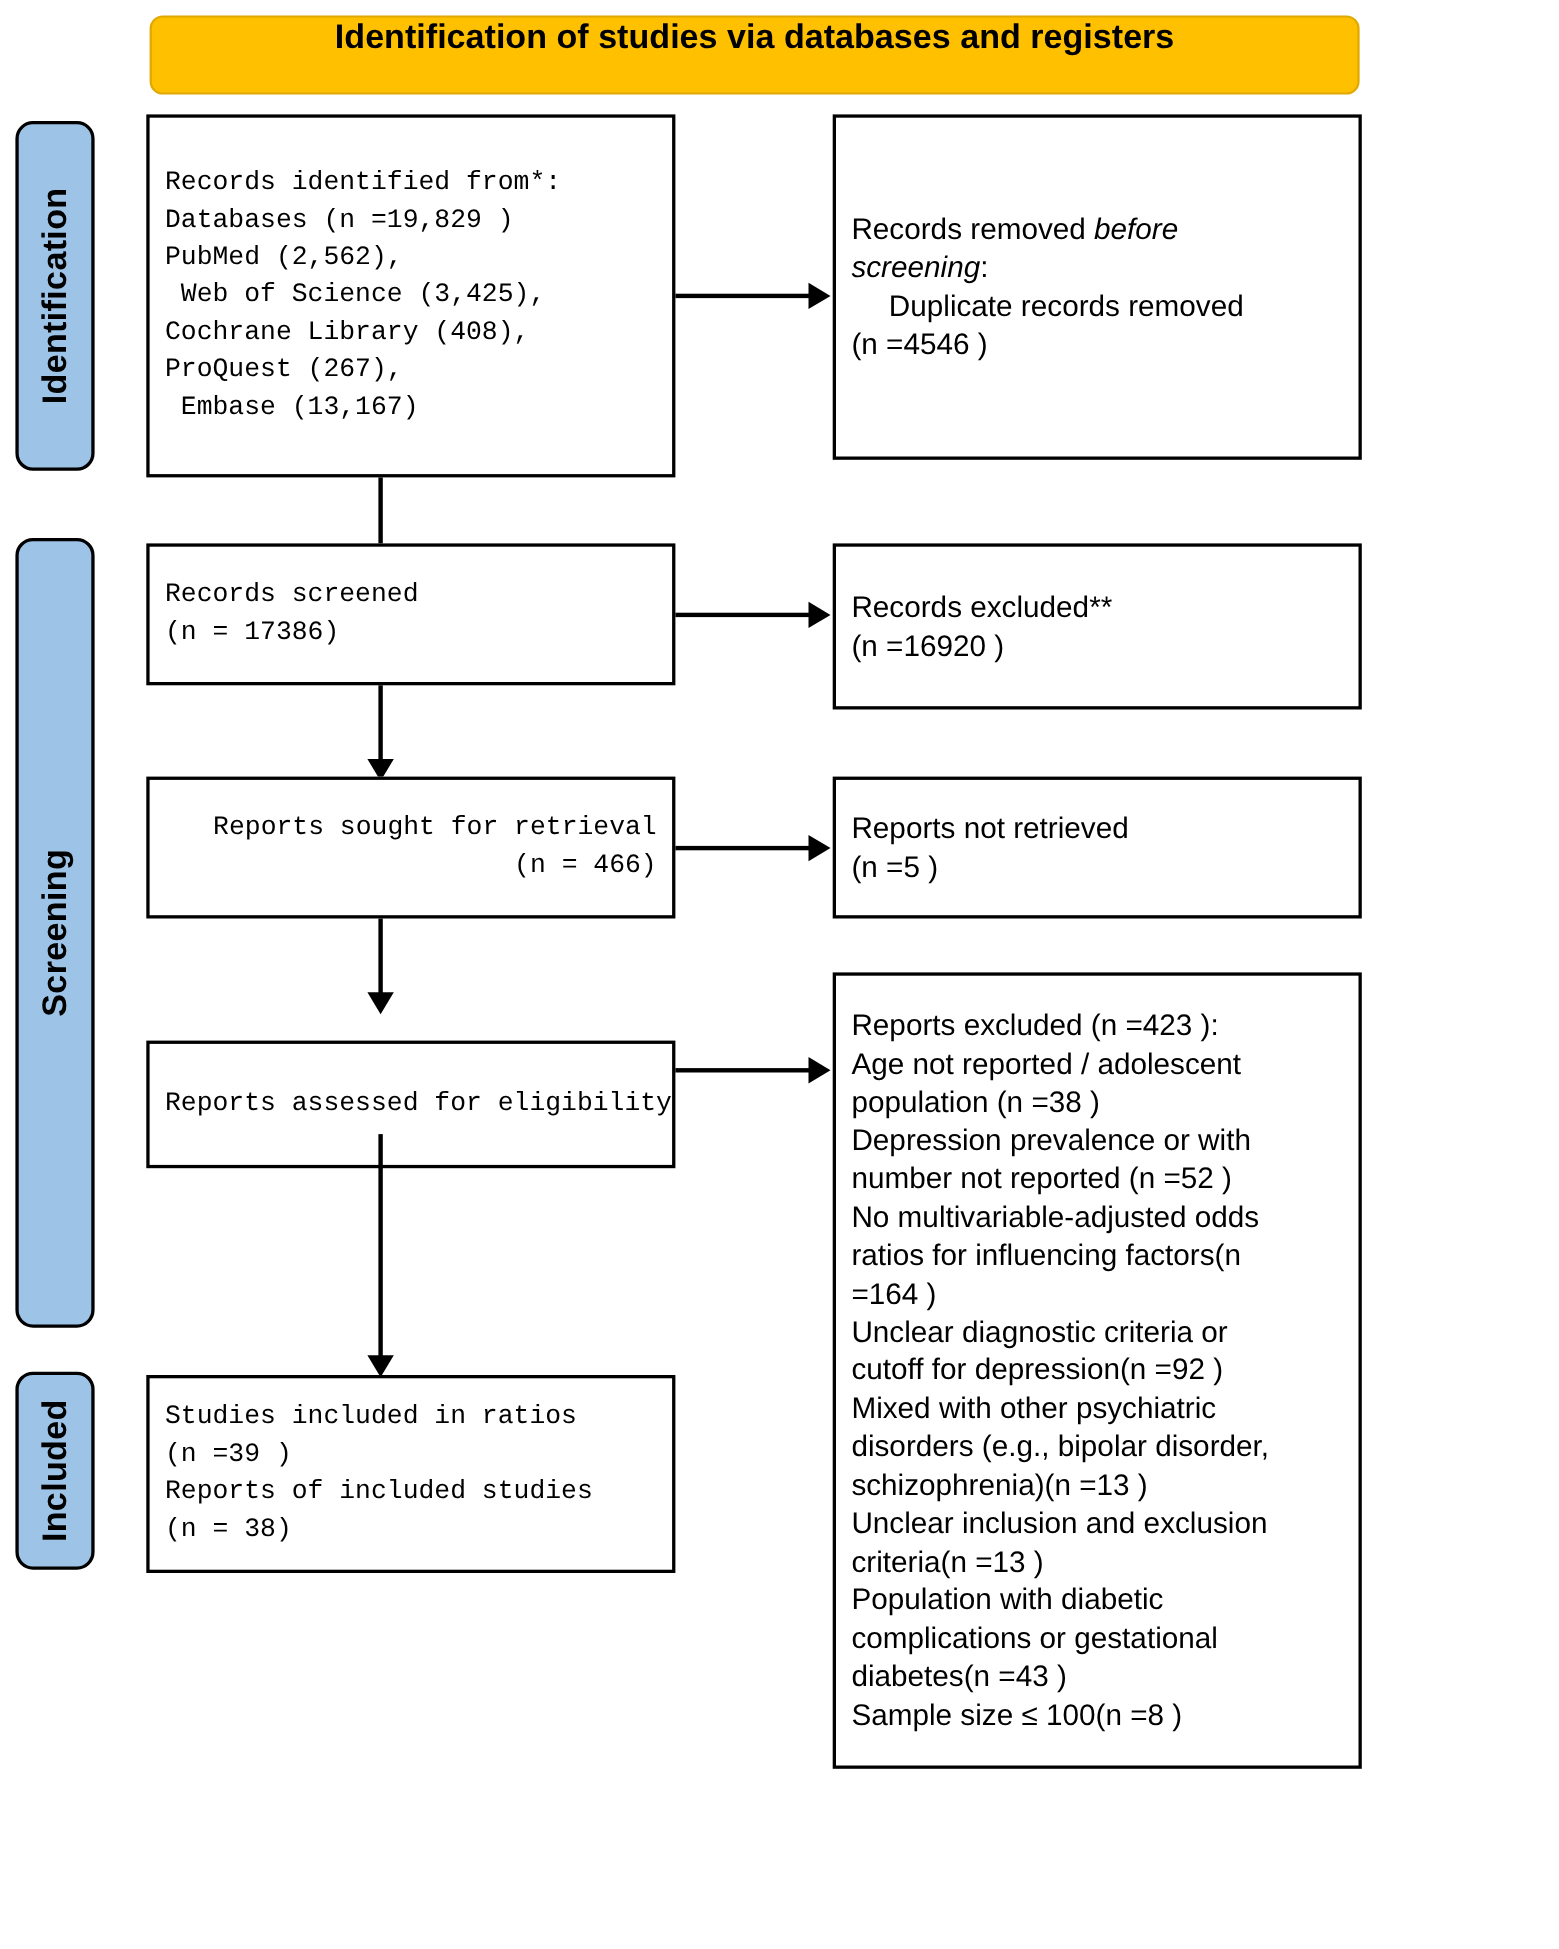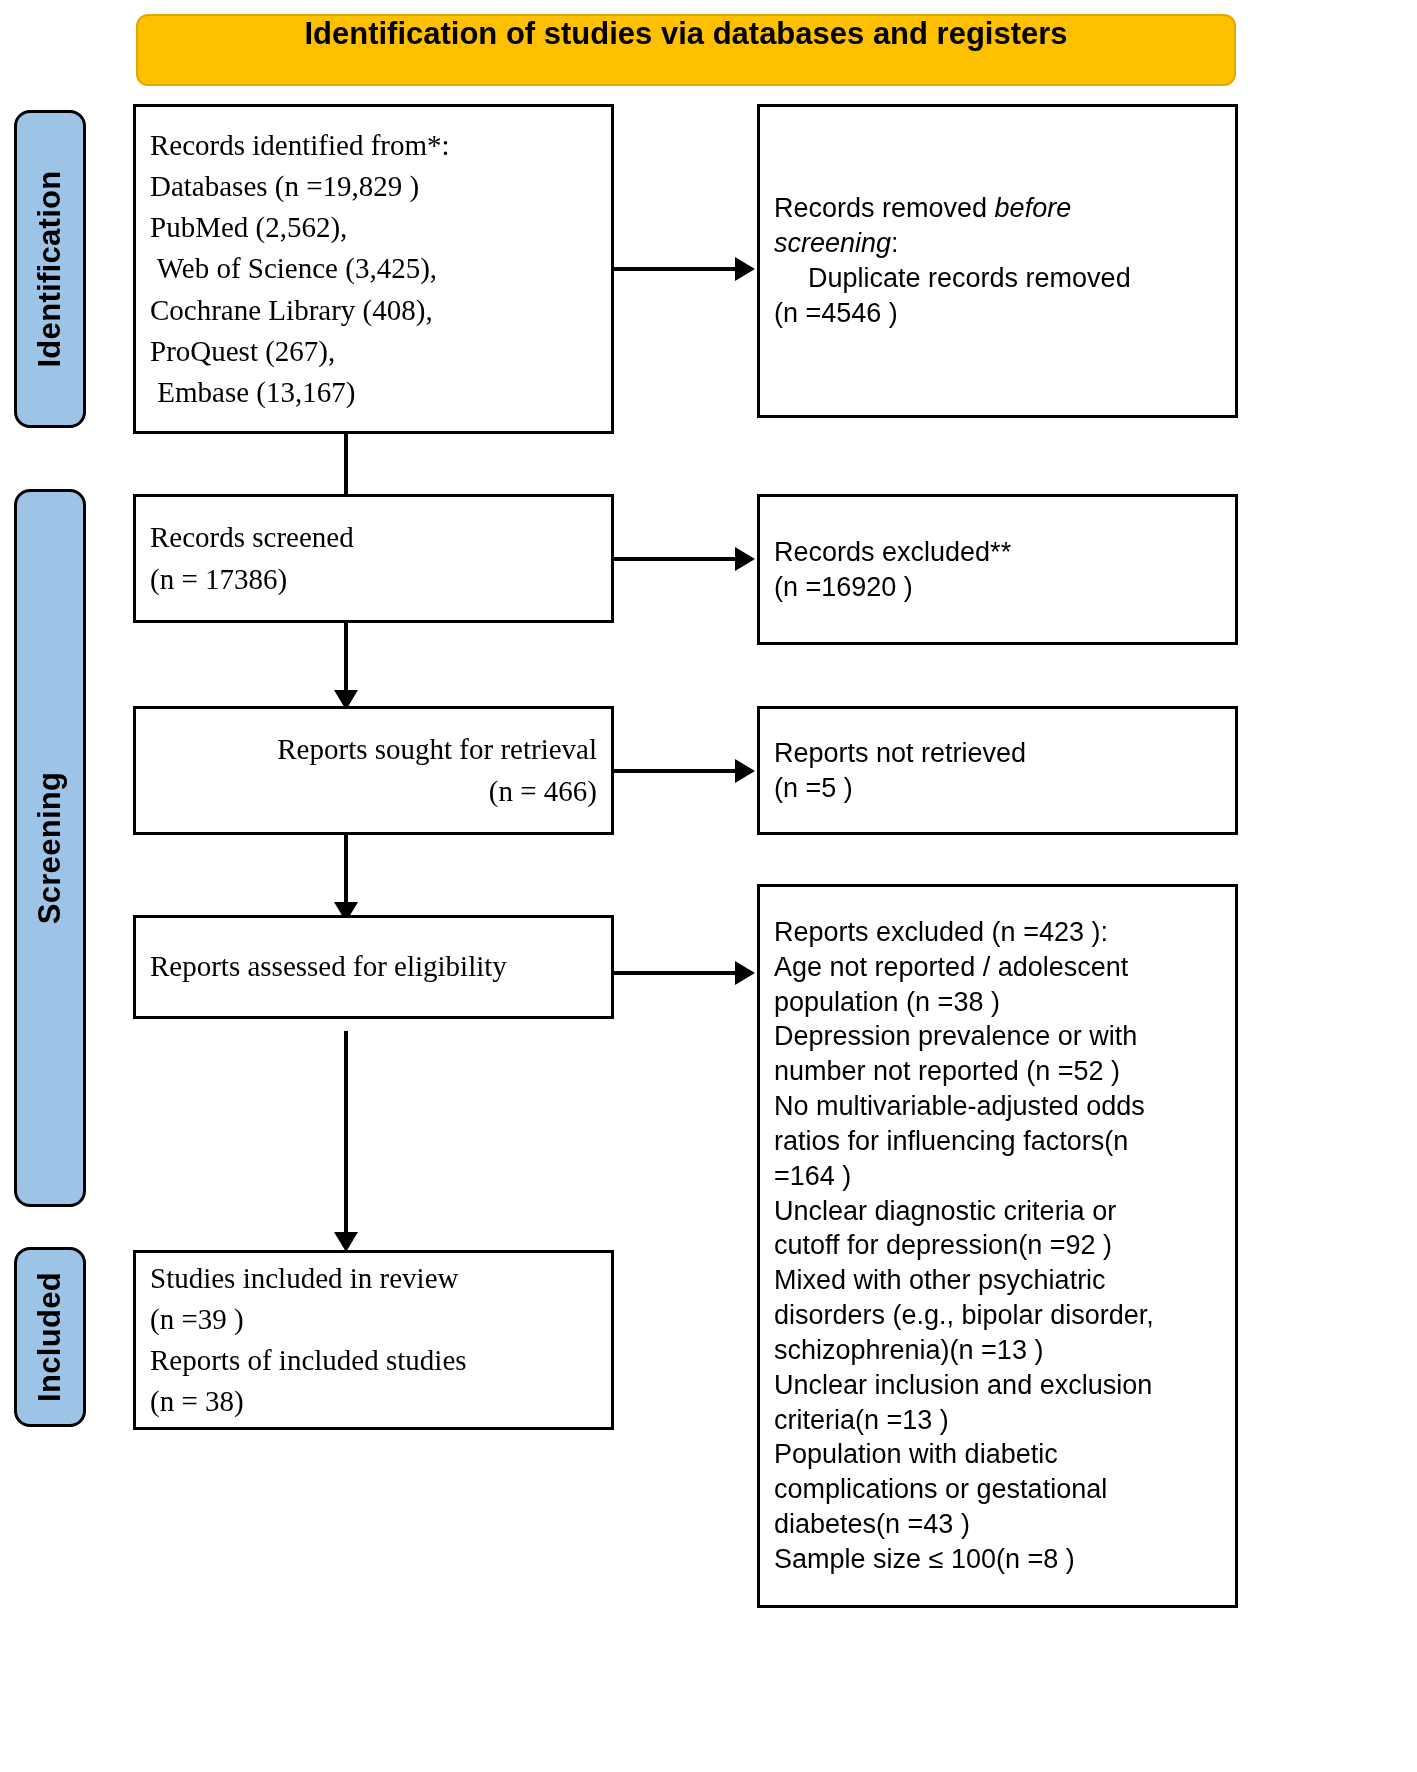--- a/index.html
+++ b/index.html
@@ -72,22 +72,22 @@
   .flowbox .lines {
     padding: 0 14px;
   }
   .flowbox .ln {
     display: block;
     color: #000000;
     white-space: pre;
   }
   
   .col-left .ln {
-    font-family: Liberation Serif, serif;
-    font-size: 29px;
+    font-family: Liberation Mono, monospace;
+    font-size: 24px;
     line-height: 1.42;
   }
   
   .col-right .ln {
     font-family: "Liberation Sans", sans-serif;
     font-size: 27px;
     line-height: 1.29;
   }
   .ital { font-style: italic; }
   .indent { padding-left: 34px; }
@@ -193,21 +193,21 @@
       <span class="ln">(n =5 )</span>
     </div>
   </div>
 
   <div class="hline" style="left:614px; top:769px; width:123px; height:4px;"></div>
   <div class="arrow-right" style="left:735px; top:759px;"></div>
 
   <div class="vline" style="left:344px; top:835px; width:4px; height:76px;"></div>
   <div class="arrow-down" style="left:334px; top:902px;"></div>
 
-  <div class="flowbox col-left" style="left:133px; top:915px; width:481px; height:104px;">
+  <div class="flowbox col-left" style="left:133px; top:946px; width:481px; height:116px;">
     <div class="lines">
       <span class="ln">Reports assessed for eligibility</span>
     </div>
   </div>
 
   <div class="flowbox col-right" style="left:757px; top:884px; width:481px; height:653px; height:auto; padding:28px 0;">
     <div class="lines">
       <span class="ln">Reports excluded (n =423 ):</span>
       <span class="ln">Age not reported / adolescent</span>
       <span class="ln">population (n =38 )</span>
@@ -231,20 +231,20 @@
   </div>
 
   <div class="hline" style="left:614px; top:971px; width:123px; height:4px;"></div>
   <div class="arrow-right" style="left:735px; top:961px;"></div>
 
   <div class="vline" style="left:344px; top:1031px; width:4px; height:210px;"></div>
   <div class="arrow-down" style="left:334px; top:1232px;"></div>
 
   <div class="flowbox col-left" style="left:133px; top:1250px; width:481px; height:180px;">
     <div class="lines">
-      <span class="ln">Studies included in review</span>
+      <span class="ln">Studies included in ratios</span>
       <span class="ln">(n =39 )</span>
       <span class="ln">Reports of included studies</span>
       <span class="ln">(n = 38)</span>
     </div>
   </div>
 
 </div>
 
 </body></html>

